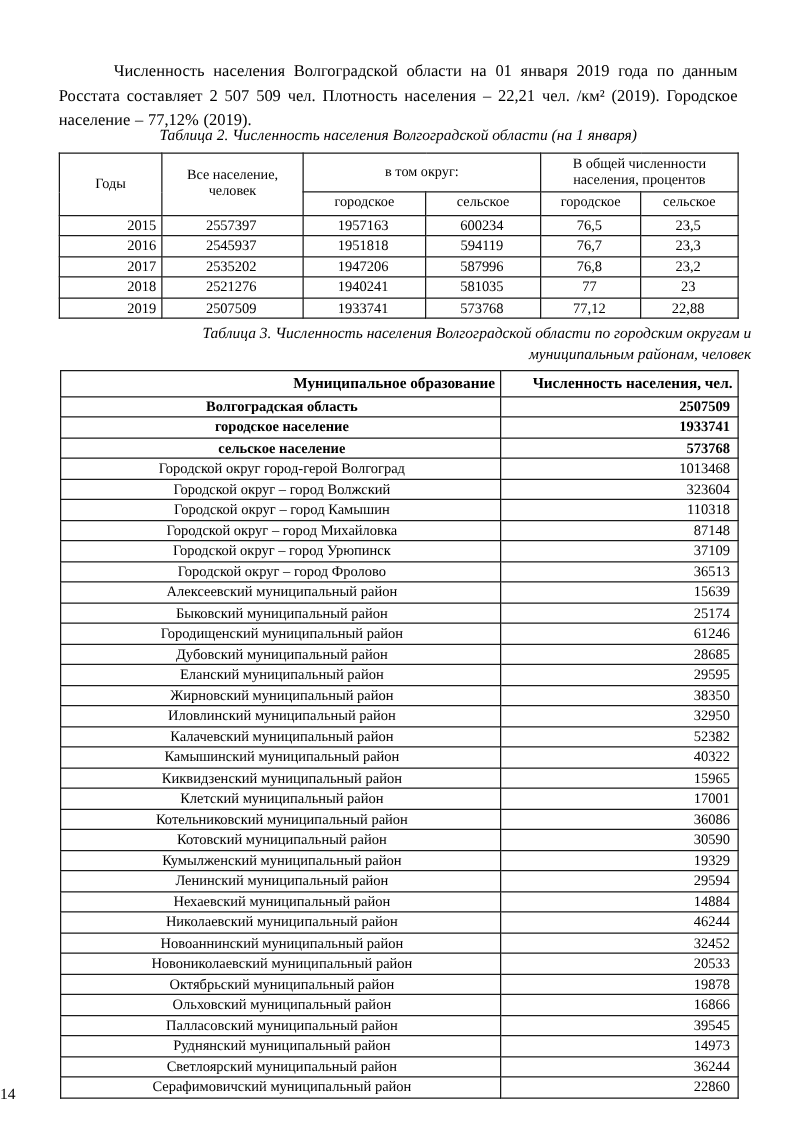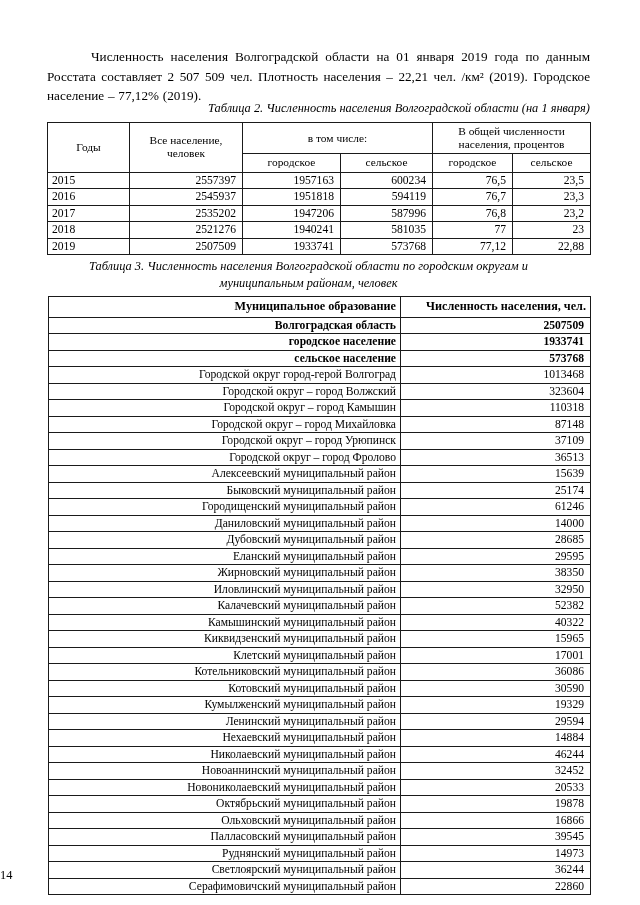--- a/index.html
+++ b/index.html
@@ -43,27 +43,27 @@
   .caption {
     position: absolute;
     font-style: italic;
     font-size: 12.4px;
     line-height: 16.5px;
   }
   #caption-t2 {
     left: 47px;
     top: 100px;
     width: 543px;
-    text-align: right;
+    text-align: center;
   }
   #caption-t3 {
-    left: 37px;
+    left: 58px;
     top: 258px;
     width: 543px;
-    text-align: center;
+    text-align: right;
   }
 
   
   table.doc-table {
     position: absolute;
     border-collapse: collapse;
     table-layout: fixed;
     font-size: 11.6px;
   }
   table.doc-table td, table.doc-table th {
@@ -80,42 +80,42 @@
     top: 122px;
     width: 543px;
   }
   #table2 th {
     text-align: center;
     font-size: 11.4px;
     line-height: 13.2px;
     padding: 2px 3px;
   }
   #table2 td.year {
-    text-align: left;
+    text-align: right;
   }
   #table2 td.num {
-    text-align: right;
+    text-align: center;
     padding-right: 6px;
   }
   #table2 tbody tr { height: 16px; }
 
   
   #table3 {
     left: 48px;
     top: 296px;
     width: 542px;
   }
   #table3 th {
     text-align: right;
     font-weight: bold;
     font-size: 12.2px;
     padding: 3px 4px;
   }
   #table3 td.name {
-    text-align: right;
+    text-align: center;
     padding-left: 6px;
   }
   #table3 td.val {
     text-align: right;
     padding-right: 6px;
   }
   #table3 tr.bold td {
     font-weight: bold;
   }
   #table3 tbody tr { height: 16.5px; }
@@ -144,21 +144,21 @@
       <col style="width:113px">
       <col style="width:98px">
       <col style="width:92px">
       <col style="width:80px">
       <col style="width:78px">
     </colgroup>
     <thead>
       <tr>
         <th rowspan="2">Годы</th>
         <th rowspan="2">Все население, человек</th>
-        <th colspan="2">в том числе:</th>
+        <th colspan="2">в том округ:</th>
         <th colspan="2">В общей численности населения, процентов</th>
       </tr>
       <tr>
         <th>городское</th>
         <th>сельское</th>
         <th>городское</th>
         <th>сельское</th>
       </tr>
     </thead>
     <tbody id="table2-body">
@@ -264,24 +264,20 @@
         </tr>
         <tr>
           <td class="name">Быковский муниципальный район</td>
           <td class="val">25174</td>
         </tr>
         <tr>
           <td class="name">Городищенский муниципальный район</td>
           <td class="val">61246</td>
         </tr>
         <tr>
-          <td class="name">Даниловский муниципальный район</td>
-          <td class="val">14000</td>
-        </tr>
-        <tr>
           <td class="name">Дубовский муниципальный район</td>
           <td class="val">28685</td>
         </tr>
         <tr>
           <td class="name">Еланский муниципальный район</td>
           <td class="val">29595</td>
         </tr>
         <tr>
           <td class="name">Жирновский муниципальный район</td>
           <td class="val">38350</td>

